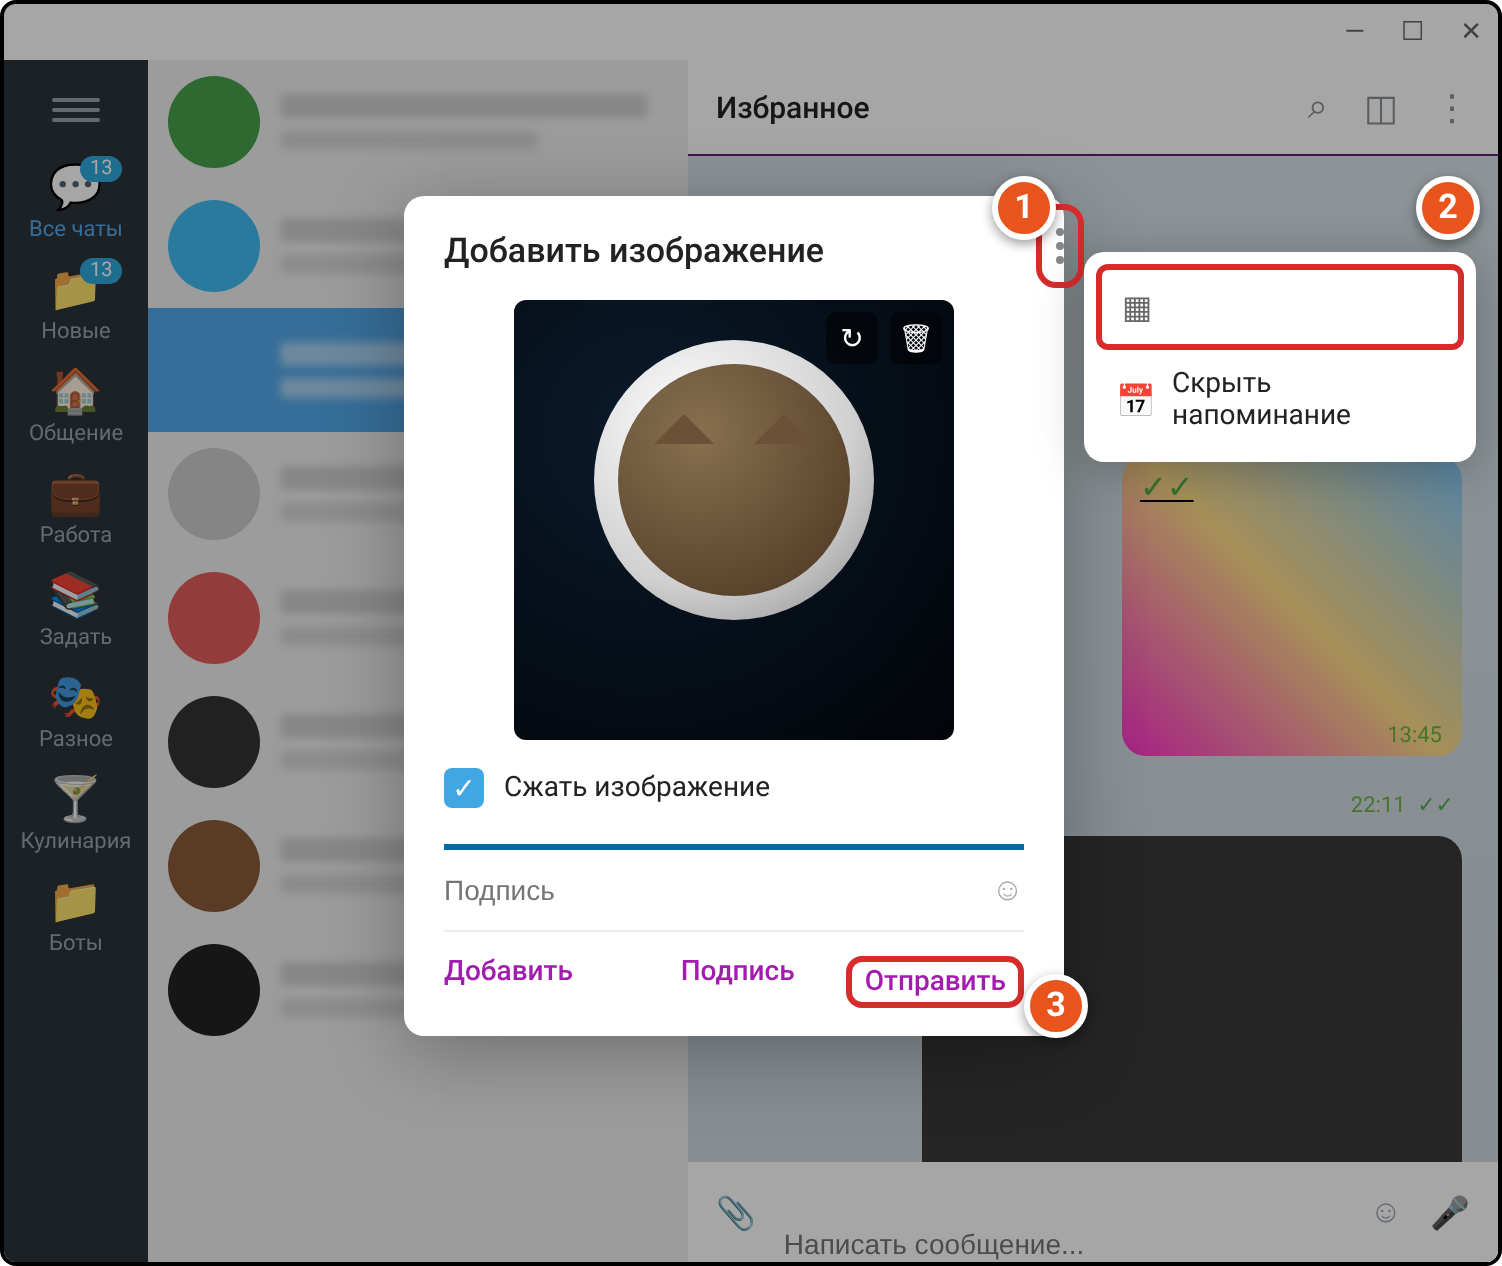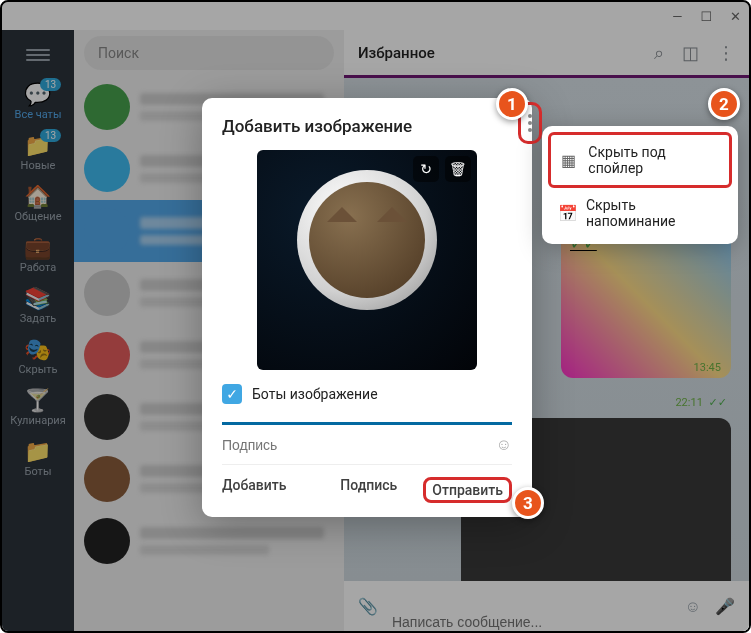--- a/index.html
+++ b/index.html
@@ -20,21 +20,21 @@
 .rows { flex: 1; overflow: hidden; }
 .row { height: 62px; display: flex; align-items: center; padding: 0 10px; gap: 10px; }
 .row.sel { background: #54a9eb; }
 .avatar { width: 46px; height: 46px; border-radius: 50%; flex-shrink: 0; }
 .row-body { flex: 1; }
 .row-title { height: 12px; background: #cfcfcf; border-radius: 3px; margin-bottom: 6px; filter: blur(2px); }
 .row-sub { height: 10px; width: 70%; background: #d8d8d8; border-radius: 3px; filter: blur(2px); }
 .row.sel .row-title, .row.sel .row-sub { background: #a9d2f2; }
 .row-time { font-size: 11px; color: #888; }
 .chatpane { flex: 1; display: flex; flex-direction: column; background: #eef1f3; }
-.chatheader { height: 48px; background: #fff; display: flex; align-items: center; padding: 0 14px; border-bottom: 3px solid #701a75; }
+.chatheader { height: 48px; background: #fff; display: flex; align-items: center; padding: 0 14px; border-bottom: 1px solid #701a75; }
 .chattitle { font-weight: 500; font-size: 15px; color: #222; flex: 1; }
 .hicon { color: #8a8f94; font-size: 18px; margin-left: 18px; cursor: pointer; }
 .messages { flex: 1; position: relative; background: linear-gradient(180deg,#d9e2e8,#cfd9df); overflow: hidden; }
 .bubble { position: absolute; right: 18px; background: #e6f6d9; border-radius: 12px; padding: 6px; }
 .bubble.img1 { top: 150px; width: 170px; height: 150px; background: linear-gradient(45deg,#f3c,#fd8,#8cf); text-decoration: underline; }
 .bubble.img2 { top: 340px; width: 270px; height: 180px; background: #3a3a3a; }
 .msgtime { position: absolute; right: 10px; bottom: 4px; font-size: 11px; color: #fff; text-shadow: 0 0 2px #000; }
 .msgtime.light { color: #6fb348; text-shadow: none; }
 .checks { color: #4fae4e; margin-left: 3px; }
 .composer { height: 50px; background: #fff; display: flex; align-items: center; padding: 0 14px; gap: 14px; color: #9aa4ad; }
@@ -49,21 +49,21 @@
 .ears { position: absolute; top: 18px; left: 50%; transform: translateX(-50%); width: 80px; height: 30px; }
 .ears::before, .ears::after { content: ""; position: absolute; width: 0; height: 0; border: 15px solid transparent; border-bottom-color: #6b5138; top: -8px; }
 .ears::before { left: 0; } .ears::after { right: 0; }
 .imgbtns { position: absolute; top: 6px; right: 6px; display: flex; gap: 6px; }
 .imgbtn { width: 26px; height: 26px; background: rgba(0,0,0,0.5); color: #fff; border-radius: 5px; display: flex; align-items: center; justify-content: center; font-size: 14px; cursor: pointer; }
 .compress { display: flex; align-items: center; gap: 10px; font-size: 14px; color: #222; margin-bottom: 18px; }
 .checkbox { width: 20px; height: 20px; background: #40a7e3; border-radius: 4px; color: #fff; display: flex; align-items: center; justify-content: center; font-size: 14px; }
 .caption { display: flex; align-items: center; border-top: 3px solid #0369a1; border-bottom: 1px solid #eee; padding: 10px 0; margin-bottom: 10px; }
 .caption input { flex: 1; border: none; outline: none; font-size: 14px; color: #888; }
 .modal-footer { display: flex; gap: 26px; padding-top: 2px; }
-.mf-btn { color: #404040; font-size: 14px; font-weight: 500; cursor: pointer; text-align: right; }
+.mf-btn { color: #a21caf; font-size: 14px; font-weight: 500; cursor: pointer; text-align: right; }
 .mf-spacer { flex: 1; }
 .mark { border: 3px solid #d62c2c; border-radius: 8px; padding: 2px 6px; }
 .menumark { position: absolute; top: 100px; left: 516px; width: 24px; height: 42px; border: 3px solid #d62c2c; border-radius: 10px; display: flex; align-items: center; justify-content: center; }
 .dots { display: flex; flex-direction: column; gap: 3px; }
 .dots span { width: 4px; height: 4px; background: #888; border-radius: 50%; }
 .ctxmenu { position: absolute; top: 124px; left: 540px; width: 196px; background: #fff; border-radius: 10px; box-shadow: 0 4px 24px rgba(0,0,0,0.25); padding: 6px; }
 .ctxitem { display: flex; align-items: center; gap: 10px; padding: 9px 10px; font-size: 14px; color: #222; border-radius: 6px; cursor: pointer; }
 .ctxitem.marked { border: 3px solid #d62c2c; }
 .ctxicon { width: 18px; color: #666; font-size: 16px; }
 .callout { position: absolute; width: 32px; height: 32px; background: #e8541c; border: 3px solid #fff; border-radius: 50%; color: #fff; font-weight: 700; font-size: 17px; display: flex; align-items: center; justify-content: center; box-shadow: 0 2px 6px rgba(0,0,0,0.4); }
@@ -104,36 +104,33 @@
     <div class="sb-item">
       <span class="sb-icon">💼</span>
       <span class="sb-label">Работа</span>
     </div>
     <div class="sb-item">
       <span class="sb-icon">📚</span>
       <span class="sb-label">Задать</span>
     </div>
     <div class="sb-item">
       <span class="sb-icon">🎭</span>
-      <span class="sb-label">Скрыть</span>
+      <span class="sb-label">Разное</span>
     </div>
     <div class="sb-item">
       <span class="sb-icon">🍸</span>
       <span class="sb-label">Кулинария</span>
     </div>
     <div class="sb-item">
       <span class="sb-icon">📁</span>
       <span class="sb-label">Боты</span>
     </div>
   </div>
 
   <div class="chatlist">
-    <div class="search">
-      <span>Поиск</span>
-    </div>
     <div class="rows" id="chat-rows">
         <div class="row">
           <div class="avatar" style="background:#48a14d"></div>
     <div class="row-body">
             <div class="row-title"></div>
             <div class="row-sub"></div>
           </div>
     <div class="row-time"></div>
         </div>
         <div class="row">
@@ -233,21 +230,21 @@
           </div>
         </div>
     </div>
     <div class="imgbtns">
       <div class="imgbtn">↻</div>
       <div class="imgbtn">🗑</div>
     </div>
   </div>
   <div class="compress">
     <div class="checkbox">✓</div>
-    <span>Боты изображение</span>
+    <span>Сжать изображение</span>
   </div>
   <div class="caption">
     <input placeholder="Подпись" style="">
     <span style="color:#aaa">☺</span>
   </div>
   <div class="modal-footer">
     <span class="mf-btn">Добавить</span>
     <span class="mf-spacer"></span>
     <span class="mf-btn">Подпись</span>
     <span class="mf-btn mark">Отправить</span>
@@ -258,21 +255,20 @@
   <div class="dots">
       <span></span>
       <span></span>
       <span></span>
     </div>
 </div>
 
 <div class="ctxmenu">
   <div class="ctxitem marked">
     <span class="ctxicon">▦</span>
-    <span>Скрыть под спойлер</span>
   </div>
   <div class="ctxitem">
     <span class="ctxicon">📅</span>
     <span>Скрыть напоминание</span>
   </div>
 </div>
 
 <div class="callout c1">1</div>
 <div class="callout c2">2</div>
 <div class="callout c3">3</div>

